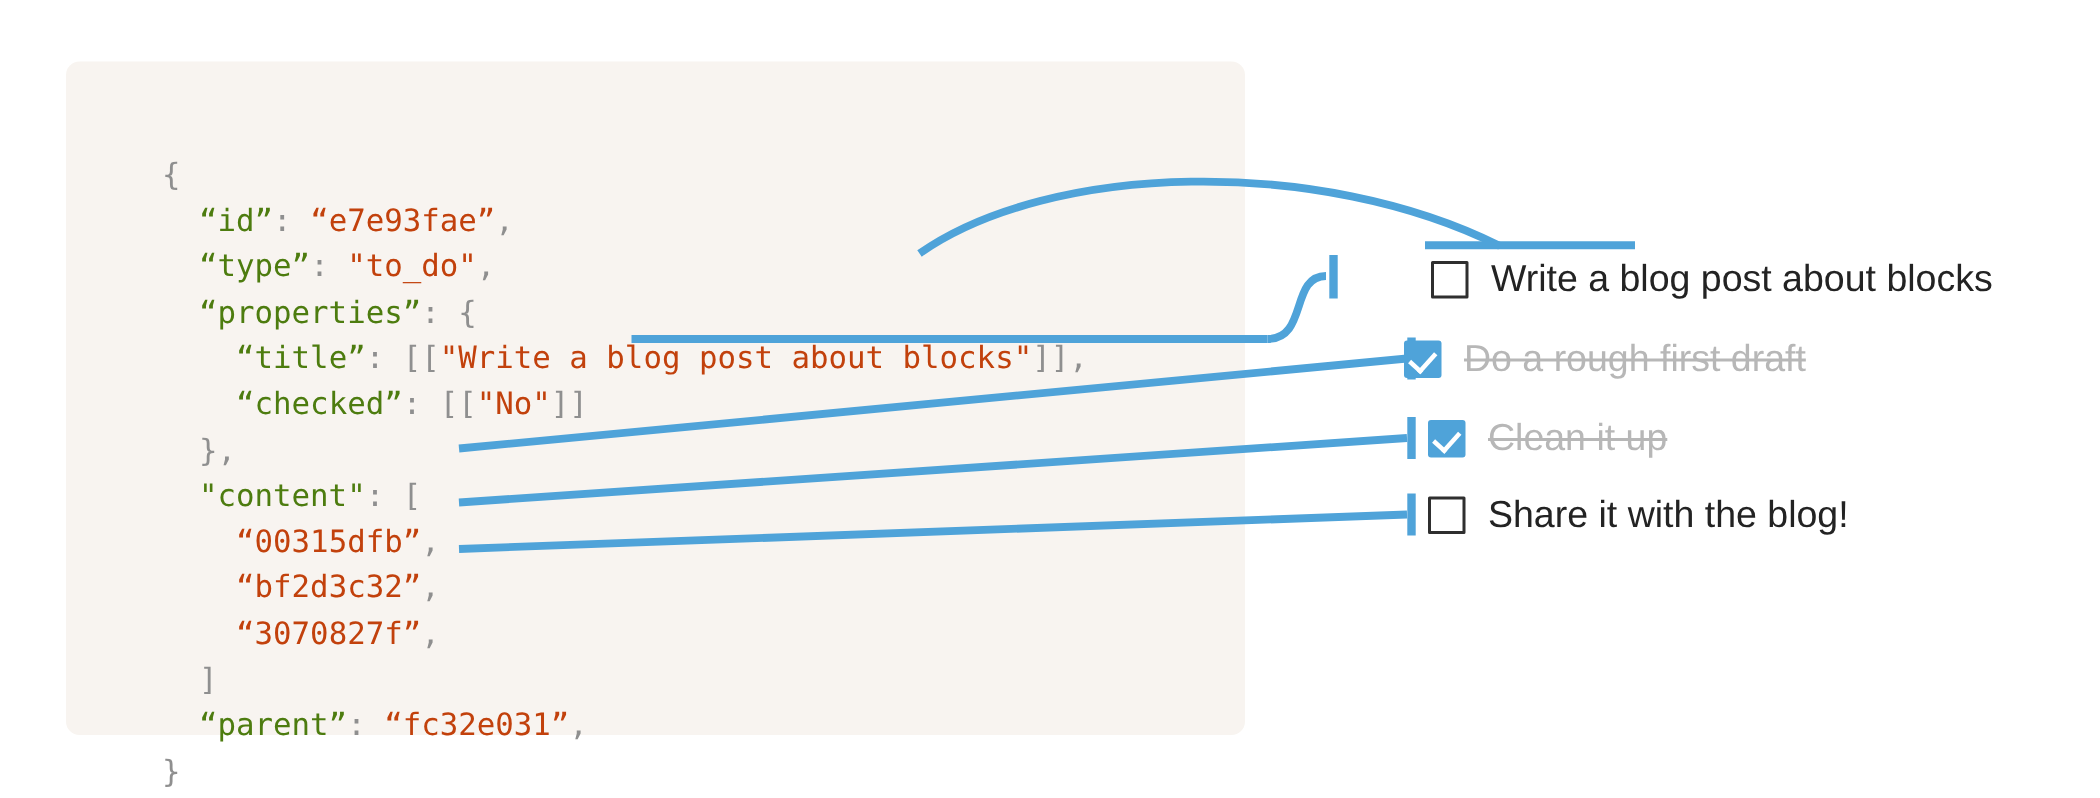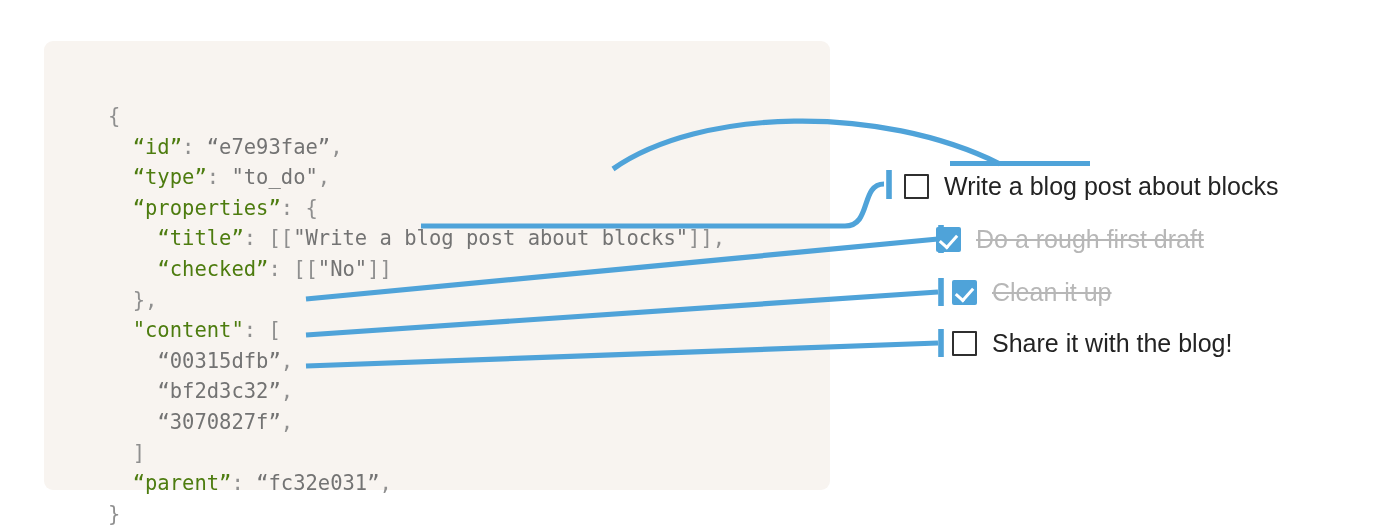--- a/index.html
+++ b/index.html
@@ -35,21 +35,21 @@
     top: 60px;
     font-family: "DejaVu Sans Mono", "Liberation Mono", monospace;
     font-size: 20.5px;
     line-height: 30.6px;
     white-space: pre;
     color: #8a8a8a;
     letter-spacing: 0px;
   }
   .code-line { height: 30.6px; white-space: pre; }
   .k   { color: #4d7c0f; margin-top: 44px; }   
-  .v   { color: #737373; }   
+  .v   { color: #c2410c; }   
   .p   { color: #8f8f8f; }   
 
   
   .todo-row {
     position: absolute;
     display: flex;
     align-items: center;
     height: 34px;
   }
   .cbox {
@@ -128,21 +128,21 @@
       <line x1="941" y1="225" x2="941" y2="253" stroke-width="5.6"></line>
 
       <line x1="306" y1="335" x2="938" y2="292"></line>
       <line x1="941" y1="278" x2="941" y2="306" stroke-width="5.6"></line>
 
       <line x1="306" y1="366" x2="938" y2="343"></line>
       <line x1="941" y1="329" x2="941" y2="357" stroke-width="5.6"></line>
     </g>
   </svg>
 
-  <div class="todo-row" style="left:904px; top:169px;">
+  <div class="todo-row" style="left:954px; top:169px;">
     <div class="cbox unchecked"></div>
     <div class="todo-label">Write a blog post about blocks</div>
   </div>
 
   <div class="todo-row" style="left:936px; top:222px;">
     <div class="cbox checked"></div>
     <div class="todo-label done">Do a rough first draft</div>
   </div>
 
   <div class="todo-row" style="left:952px; top:275px;">

